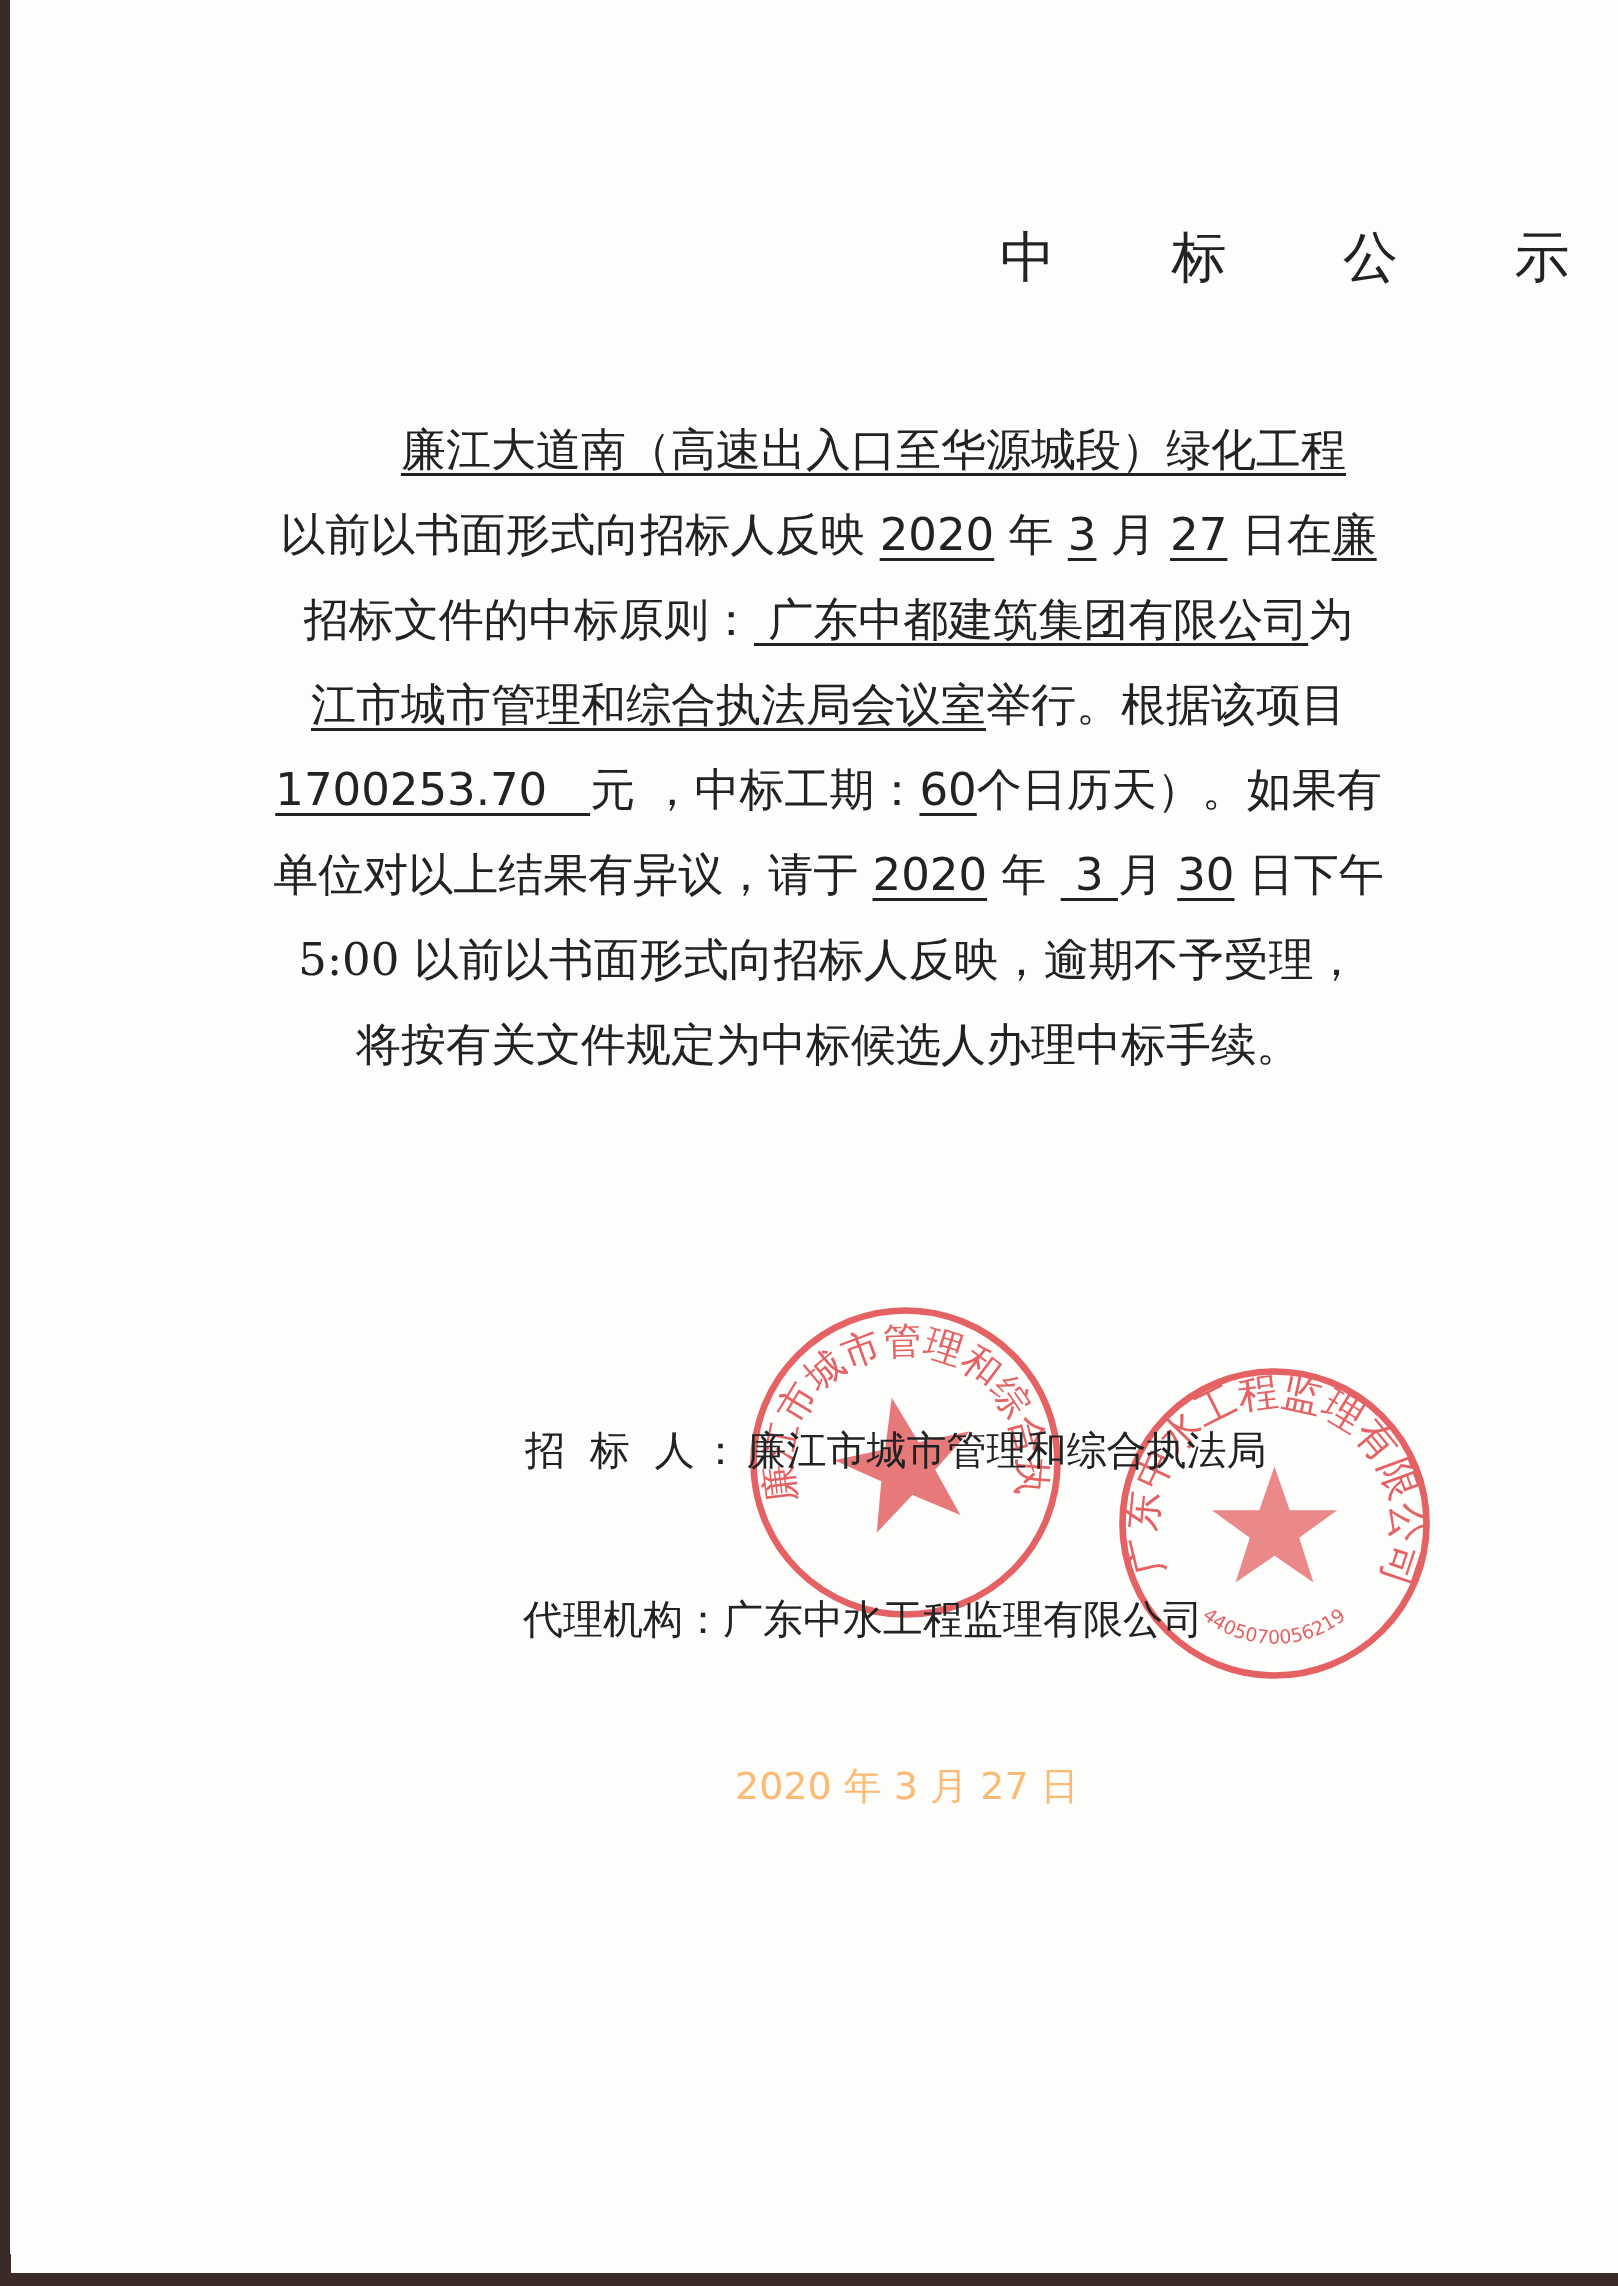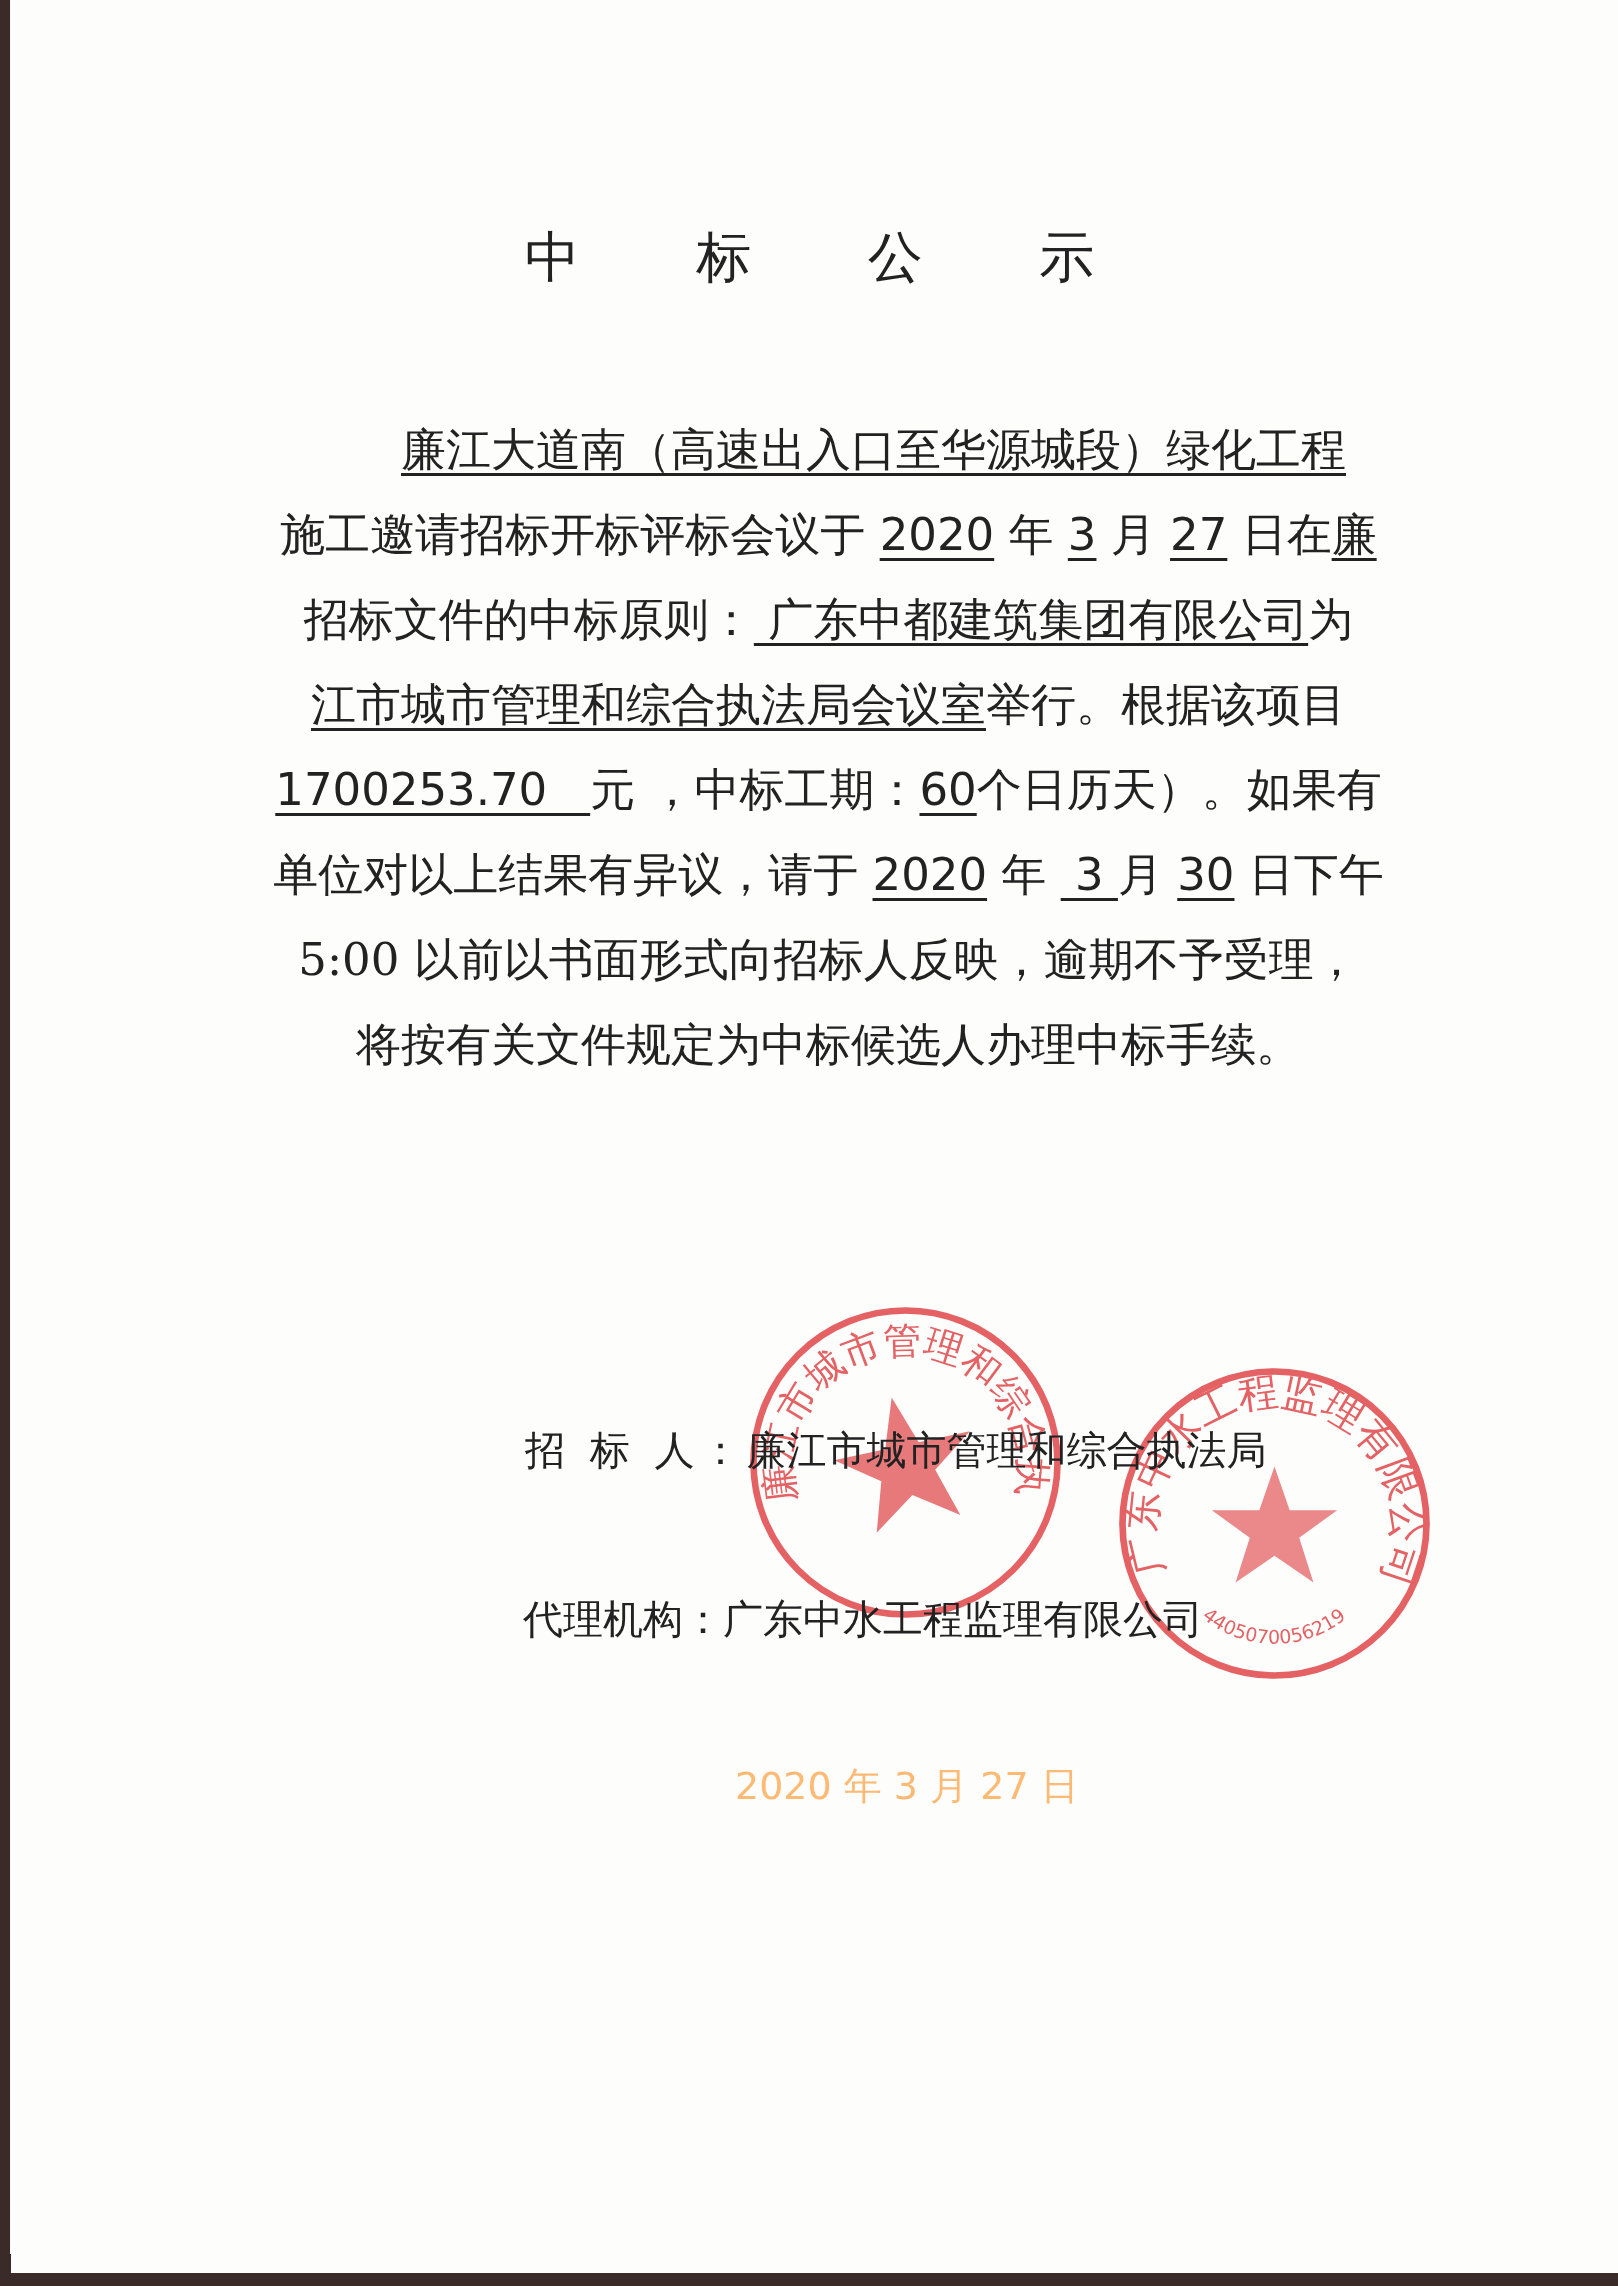--- a/index.html
+++ b/index.html
@@ -11,21 +11,21 @@
   }
   .paper {
     position: absolute; left: 11.4px; top: 0; width: 1607px; height: 2273px;
     background: #fdfdfc;
   }
   .paper-under {
     position: absolute; left: 9.5px; top: 0; width: 19px; height: 2254px;
     background: #f7f7f5;
   }
   .title {
-    position: absolute; top: 221px; left: 0; width: 1619px; text-align: center;
+    position: absolute; top: 221px; left: 0; width: 1619px; text-align: right;
     font-size: 55px; letter-spacing: 0.9em; padding-left: 0.9em; box-sizing: border-box;
     color: #222;
   }
   .body-text {
     position: absolute; left: 272px; top: 407px; width: 1113px;
     font-size: 45px; line-height: 85px; color: #222;
   }
   .line { white-space: nowrap; height: 85px; text-align: center; }
   .indent { padding-left: 90px; }
   .ul { text-decoration: underline; text-decoration-thickness: 2.9px; text-underline-offset: 7.6px; }
@@ -49,21 +49,21 @@
 <div class="paper-under"></div>
 <div class="paper"></div>
 
 <div class="title">中 标 公 示</div>
 
 <div class="body-text">
   <div class="line indent">
     <span class="ul">廉江大道南（高速出入口至华源城段）绿化工程</span>
   </div>
   <div class="line">
-    <span>施工邀请招标开标评标会议于 </span><span class="ul sans">2020</span><span> 年 </span><span class="ul sans">3</span><span> 月 </span><span class="ul sans">27</span><span> 日在</span><span class="ul">廉</span>
+    <span>以前以书面形式向招标人反映 </span><span class="ul sans">2020</span><span> 年 </span><span class="ul sans">3</span><span> 月 </span><span class="ul sans">27</span><span> 日在</span><span class="ul">廉</span>
   </div>
   <div class="line">
     <span>招标文件的中标原则：</span><span class="ul"> 广东中都建筑集团有限公司</span><span>为</span>
   </div>
   <div class="line">
     <span class="ul">江市城市管理和综合执法局会议室</span><span>举行。根据该项目</span>
   </div>
   <div class="line">
     <span class="ul sans" style="white-space:pre">1700253.70   </span><span>元 ，中标工期：</span><span class="ul sans">60</span><span>个日历天）。如果有</span>
   </div>

